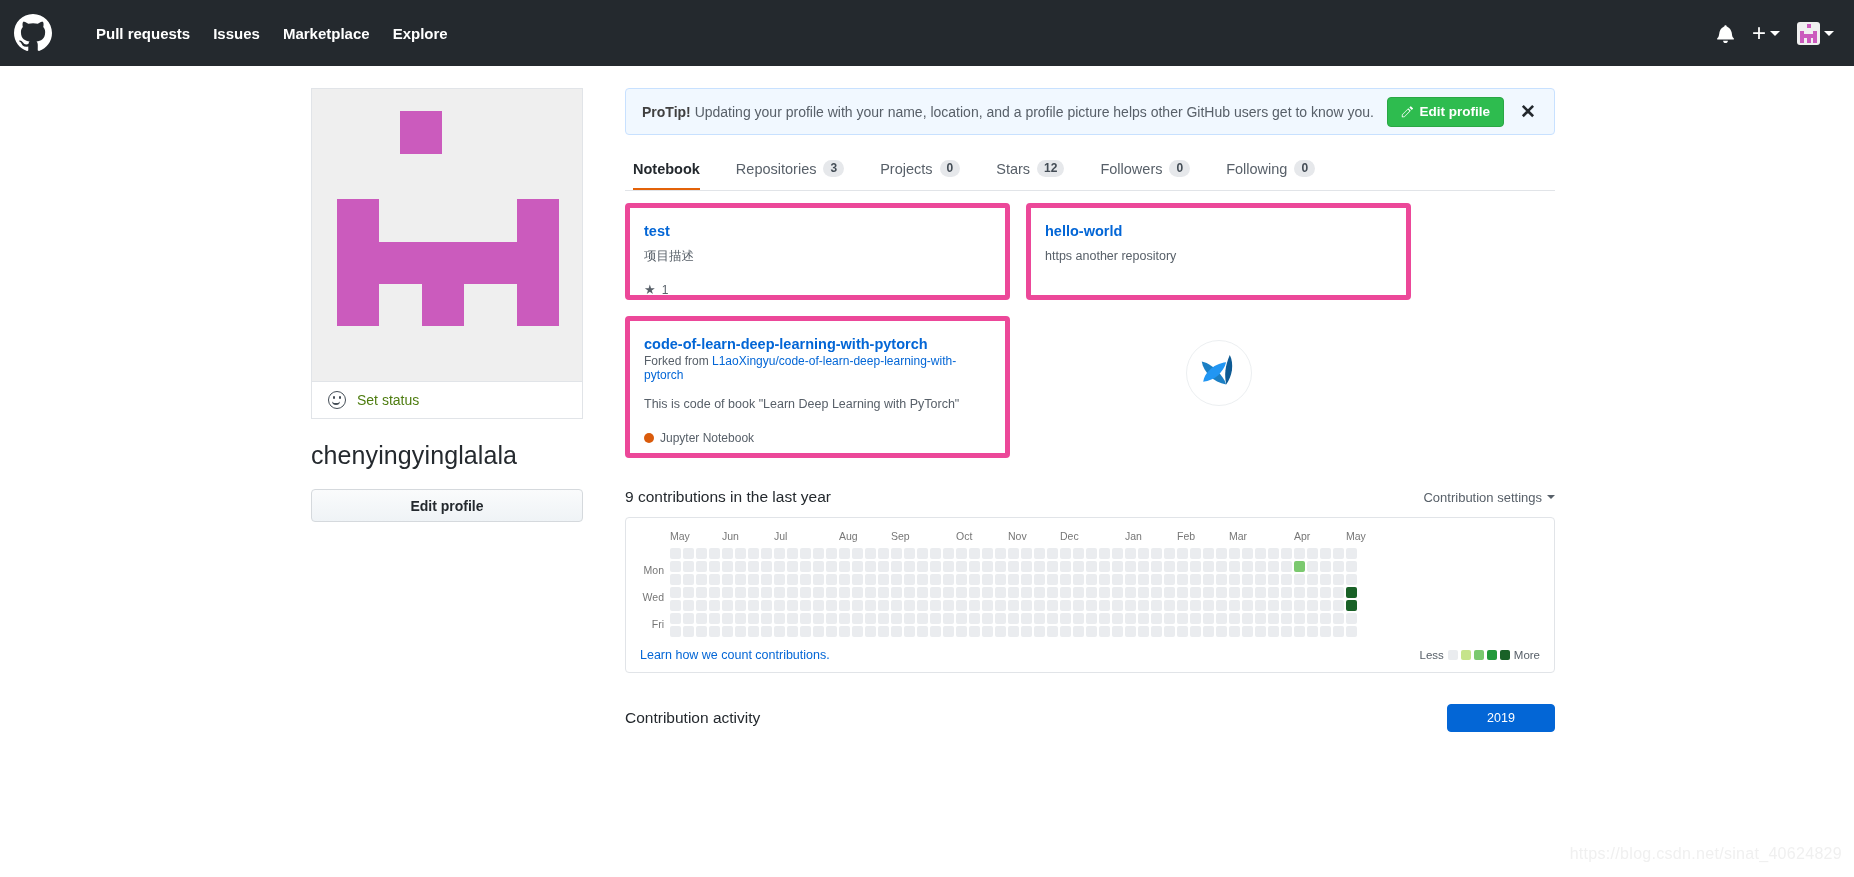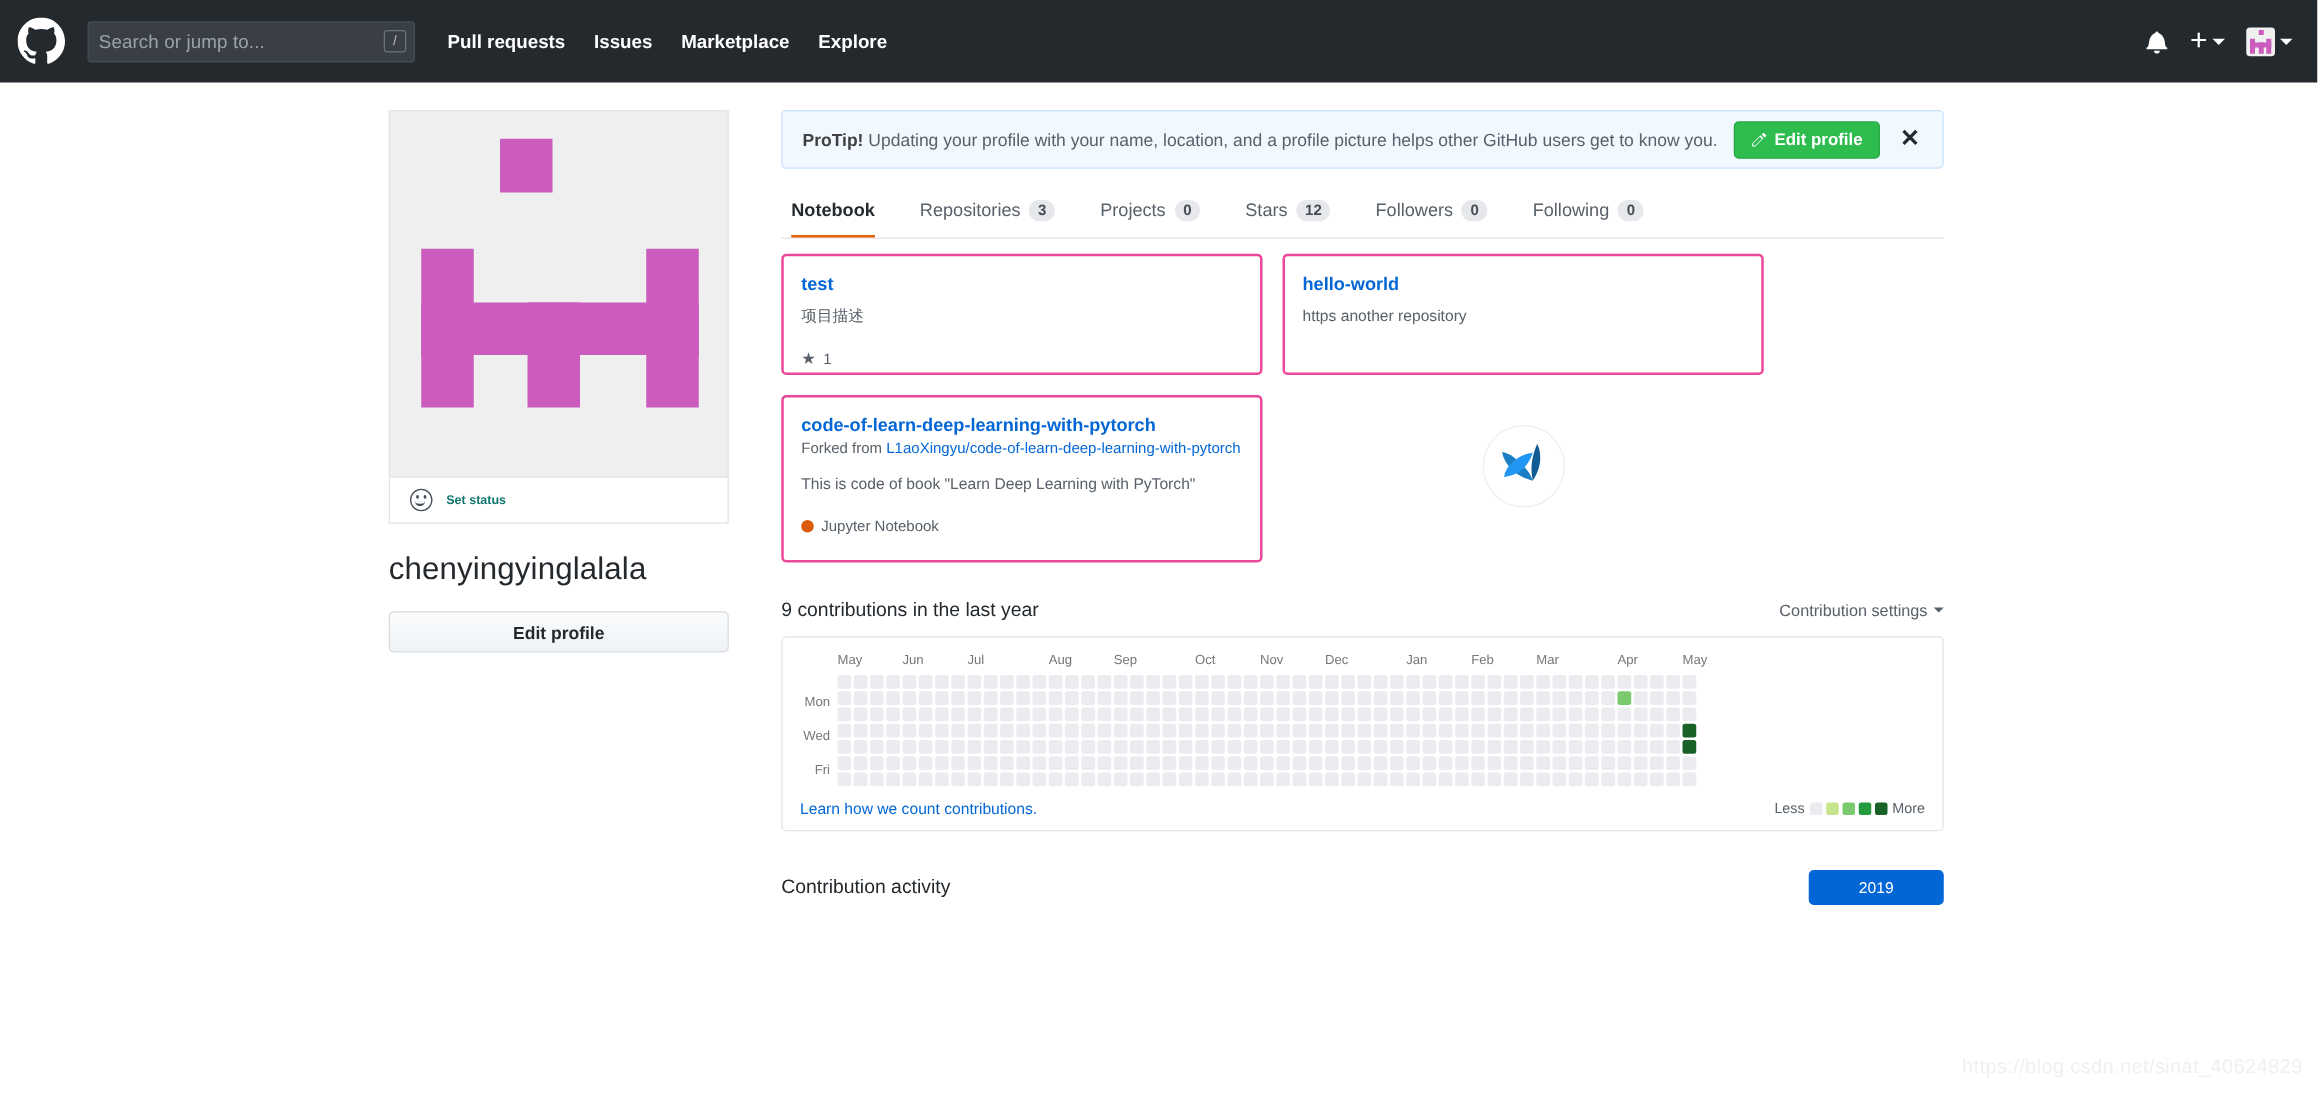--- a/index.html
+++ b/index.html
@@ -115,21 +115,21 @@
     background: #444d56; border-radius: 1px;
   }
   .smiley .eye.l { left: 3.6px; }
   .smiley .eye.r { right: 3.6px; }
   .smiley .mouth {
     position: absolute; bottom: 3.5px; left: 3.2px;
     width: 8px; height: 4px;
     border-bottom: 2px solid #444d56;
     border-radius: 0 0 8px 8px;
   }
-  .status-text { font-size: 10px; color: #0f766e; font-weight: bold; }
+  .status-text { font-size: 14px; color: #4d7c0f; }
 
   .username {
     margin-top: 22px;
     font-size: 25px; color: #24292e; font-weight: normal;
     letter-spacing: .1px;
   }
 
   .edit-profile-btn {
     margin-top: 19px;
     width: 272px; height: 33px;
@@ -200,22 +200,22 @@
   }
   .sec-title { font-size: 15.5px; color: #24292e; }
   .sec-link { margin-left: auto; font-size: 13px; color: #0366d6; text-decoration: none; cursor: pointer; }
   .pins-grid {
     margin-top: 12px;
     display: grid;
     grid-template-columns: 385px 385px;
     column-gap: 16px; row-gap: 16px;
   }
   .pin-card {
-    border: 2px solid #ec4899; border-radius: 4px;
-    padding: 14px 14px 20px 14px;
+    border: 5px solid #ec4899; border-radius: 4px;
+    padding: 14px 14px 8px 14px;
     background: #fff;
   }
   .pin-card.tall { min-height: 123px; }
   .pin-name {
     font-size: 14.5px; font-weight: bold; color: #0366d6;
     text-decoration: none; cursor: pointer; display: inline-block;
   }
   .pin-forked { font-size: 12px; color: #586069; margin-top: 1px; }
   .pin-forked a { color: #0366d6; text-decoration: none; }
   .pin-desc { font-size: 12.5px; color: #586069; margin-top: 14px; line-height: 1.4; }
@@ -317,24 +317,20 @@
     <svg viewBox="0 0 16 16" aria-hidden="true">
       <path d="M8 0C3.58 0 0 3.58 0 8c0 3.54 2.29 6.53 5.47 7.59.4.07.55-.17.55-.38
       0-.19-.01-.82-.01-1.49-2.01.37-2.53-.49-2.69-.94-.09-.23-.48-.94-.82-1.13-.28-.15-.68-.52-.01-.53.63-.01
       1.08.58 1.23.82.72 1.21 1.87.87 2.33.66.07-.52.28-.87.51-1.07-1.78-.2-3.64-.89-3.64-3.95
       0-.87.31-1.59.82-2.15-.08-.2-.36-1.02.08-2.12 0 0 .67-.21 2.2.82.64-.18 1.32-.27 2-.27.68 0 1.36.09 2
       .27 1.53-1.04 2.2-.82 2.2-.82.44 1.1.16 1.92.08 2.12.51.56.82 1.27.82 2.15 0 3.07-1.87 3.75-3.65
       3.95.29.25.54.73.54 1.48 0 1.07-.01 1.93-.01 2.2 0 .21.15.46.55.38A8.012 8.012 0 0016 8c0-4.42-3.58-8-8-8z"></path>
     </svg>
   </div>
 
-  <div class="search-box">
-    <span class="ph">Search or jump to...</span>
-    <span class="slash-key">/</span>
-  </div>
 
   <div class="nav-links">
     <a>Pull requests</a>
     <a>Issues</a>
     <a>Marketplace</a>
     <a>Explore</a>
   </div>
 
   <div class="header-right">
     <div class="bell-icon">

